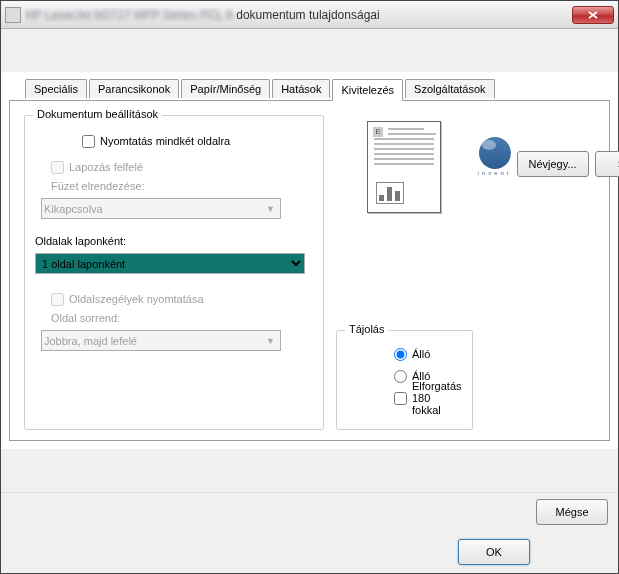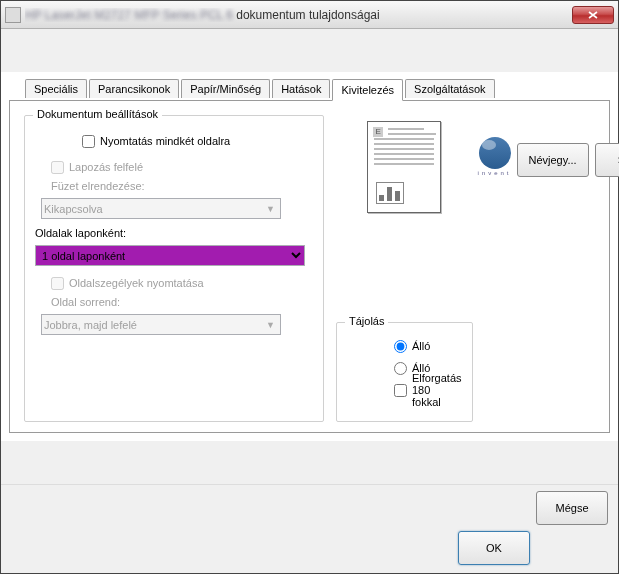--- a/index.html
+++ b/index.html
@@ -156,22 +156,22 @@
       align-items: center;
       justify-content: space-between;
       color: #a0a0a0;
       background: #f4f4f4;
     }
     .fake-select .arrow {
       color: #aaa;
       font-size: 9px;
       padding-right: 3px;
     }
-    select.enabled { background: #a21caf; color: #000; }
-    .select-wrap { margin-bottom: 8px; }
+    select.enabled { background: #0f766e; color: #000; }
+    .select-wrap { margin-bottom: 16px; }
     .select-wrap.indent1 { padding-left: 6px; }
     .select-wrap.full { padding-left: 0; }
     .select-wrap.full select { width: 270px; }
 
     .right-col {
       flex: 1;
       display: flex;
       flex-direction: column;
     }
     .preview-wrap {
@@ -254,21 +254,21 @@
       background: rgba(255,255,255,0.4);
     }
     .logo-text {
       font-size: 6px;
       letter-spacing: 3px;
       color: #5a5a8a;
       margin-top: 1px;
     }
     .btn {
       min-width: 72px;
-      height: 34px;
+      height: 26px;
       border: 1px solid #888;
       background: linear-gradient(to bottom, #fafafa, #e4e4e4);
       border-radius: 3px;
       font-size: 11px;
       padding: 0 4px;
       cursor: pointer;
     }
     .btn.primary {
       border: 1px solid #3c7fb1;
       box-shadow: 0 0 2px rgba(60,127,177,0.7);

